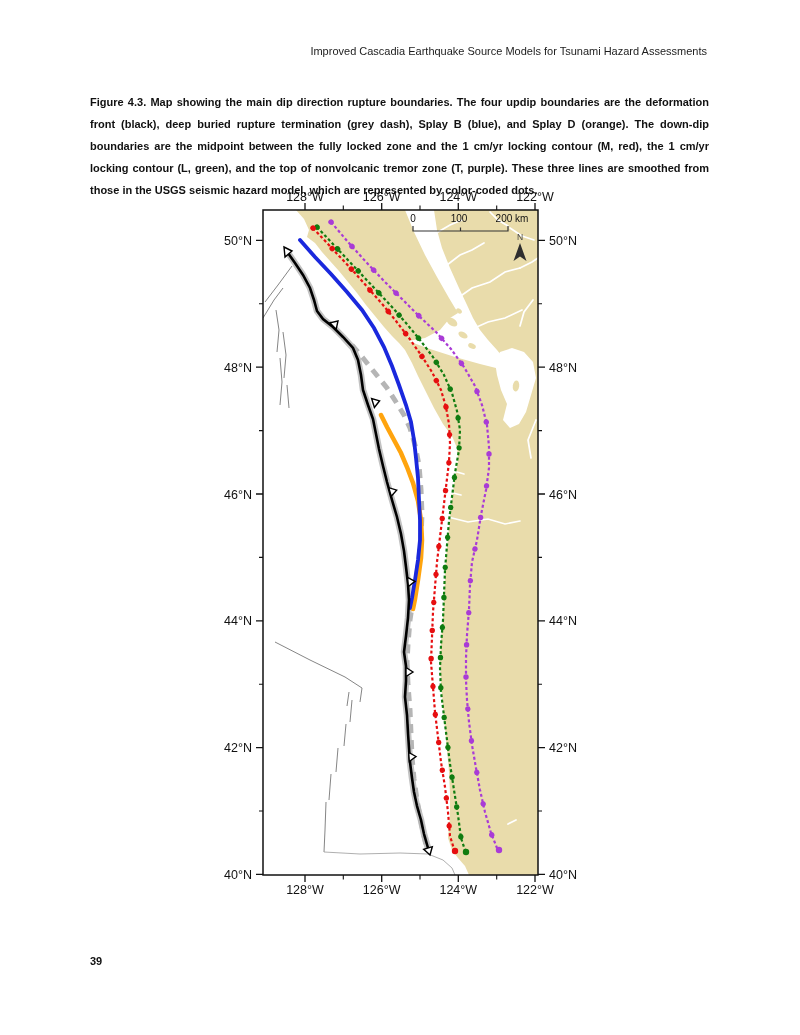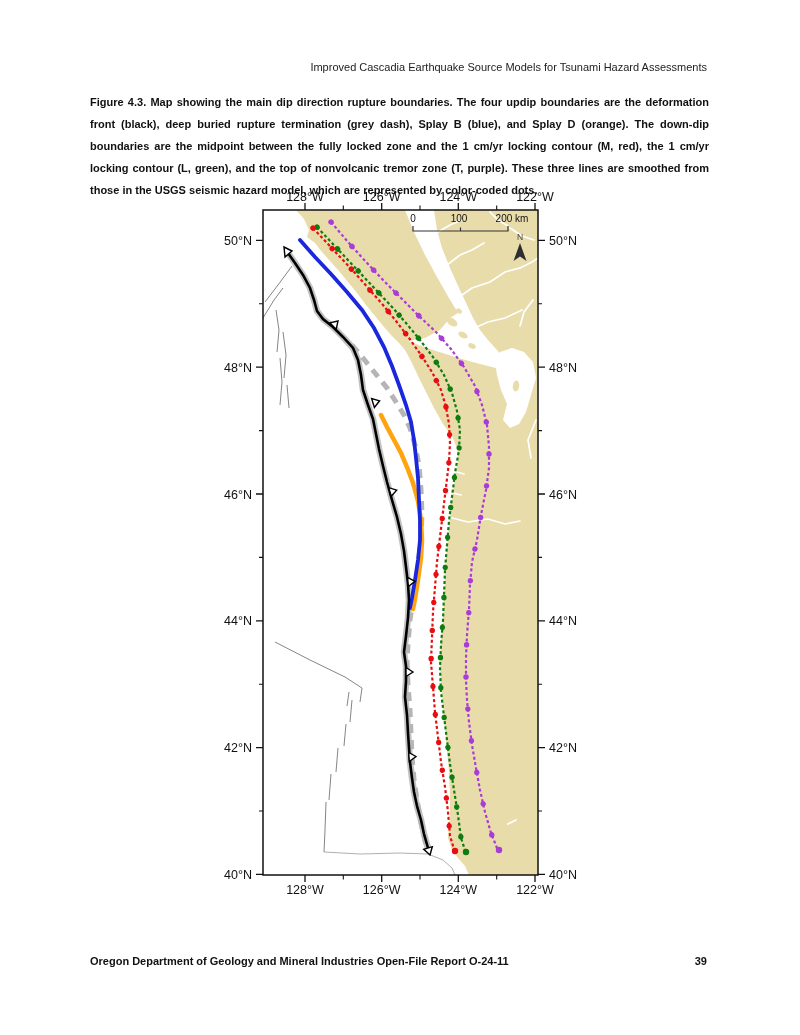--- a/index.html
+++ b/index.html
@@ -1,21 +1,21 @@
 <!DOCTYPE html>
 <html><head>
 <meta charset="utf-8">
 <style>
   html,body{margin:0;padding:0;}
   body{
     width:800px;height:1035px;position:relative;background:#ffffff;
     font-family:"Liberation Sans", sans-serif;color:#1a1a1a;overflow:hidden;
   }
   .page-header{
-    position:absolute;top:61px;left:90px;width:617px;
+    position:absolute;top:45px;left:90px;width:617px;
     font-size:11px;text-align:right;color:#1c1c1c;
   }
   .figure-caption{
     position:absolute;top:91px;left:90px;width:619px;
     font-size:11px;font-weight:bold;line-height:22px;text-align:justify;color:#111;
   }
   .map-wrap{position:absolute;left:0;top:0;width:800px;height:1035px;border-radius:27px;}
   .page-footer{
     position:absolute;top:955px;left:90px;width:617px;
     font-size:11px;font-weight:bold;display:flex;justify-content:space-between;color:#111;
@@ -204,15 +204,14 @@
   </g>
 
   <g>
     <text class="north-label" x="520" y="240" text-anchor="middle">N</text>
     <polygon points="520,243 526.5,261 520,256.5 513.5,261" fill="#2e2e2e"></polygon>
   </g>
 </svg>
 </div>
 
 <div class="page-footer">
-  <span>Oregon Department of Geology and Mineral Industries Open-File Report O-24-11</span>
   <span>39</span>
 </div>
 
 </body></html>

